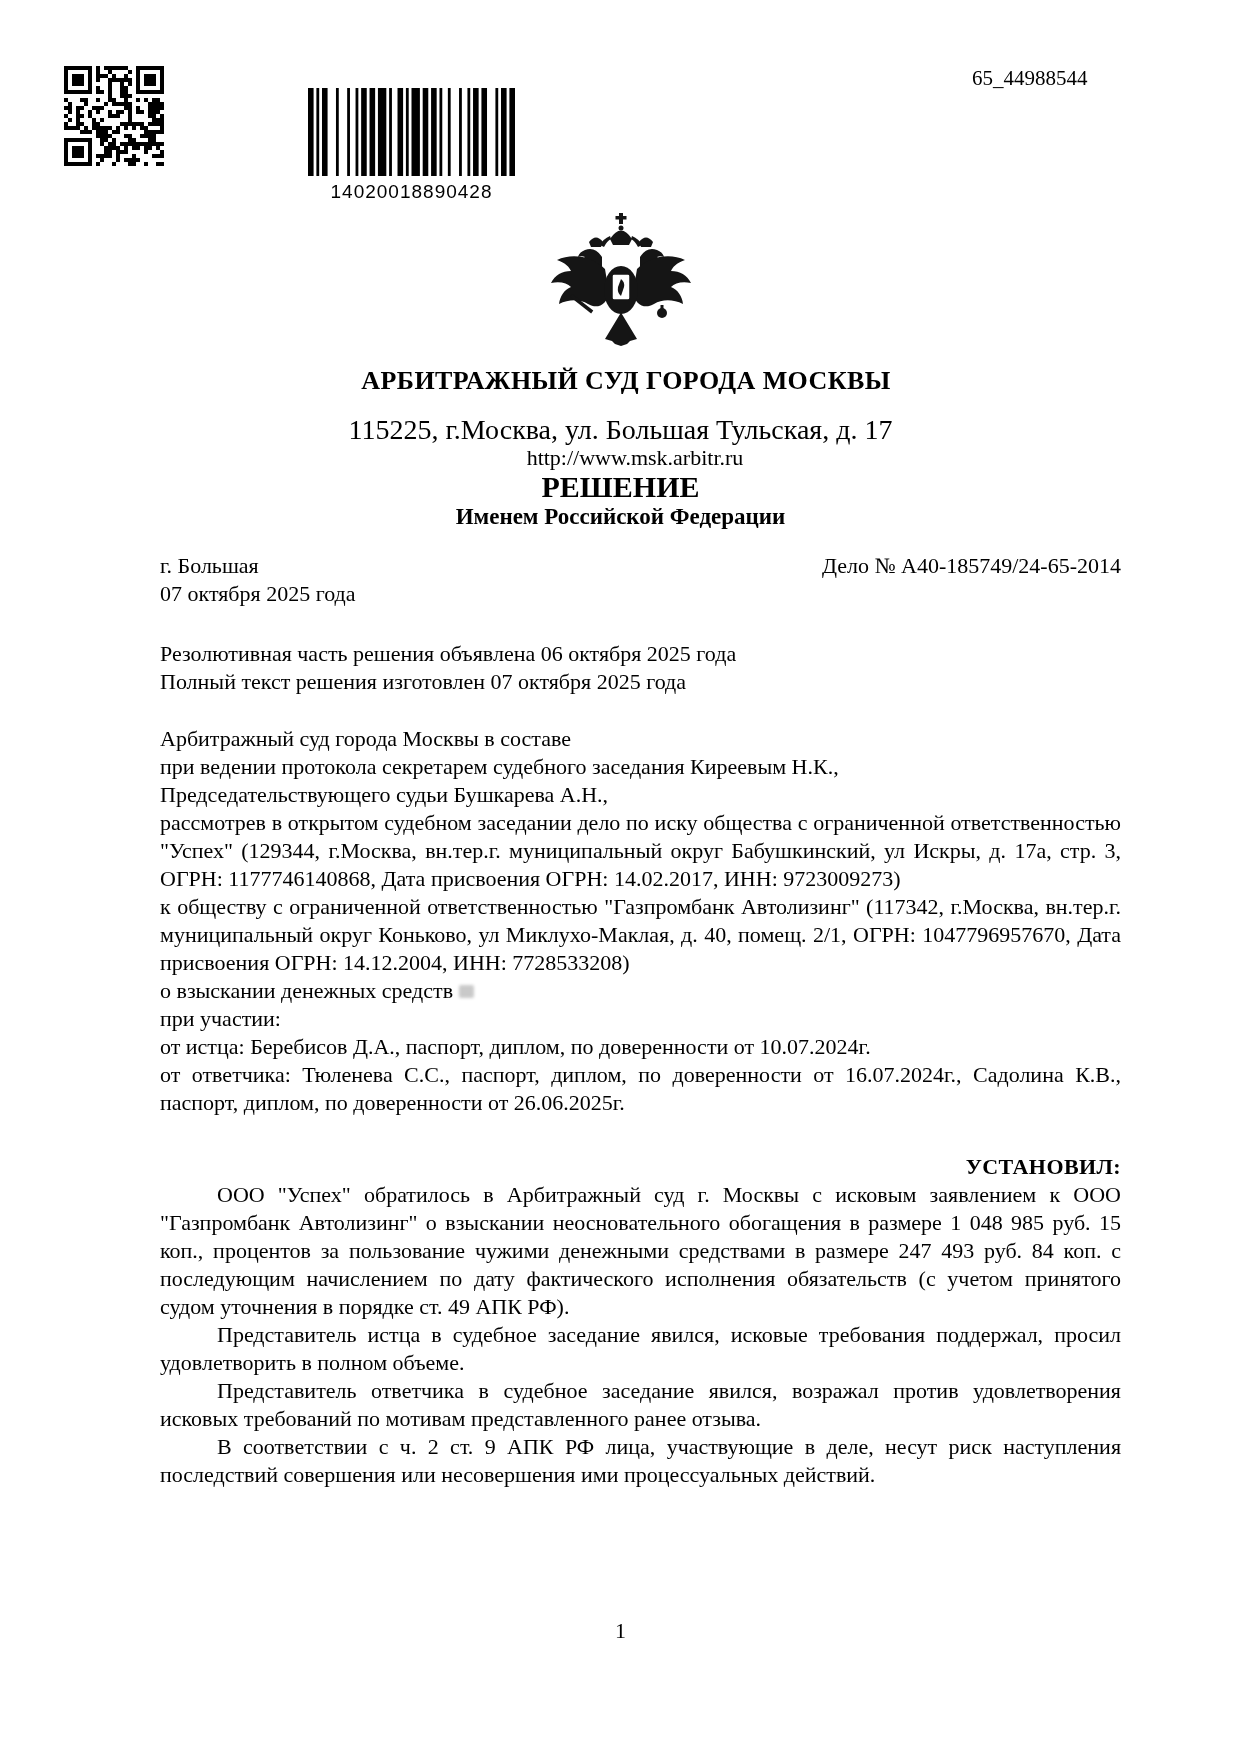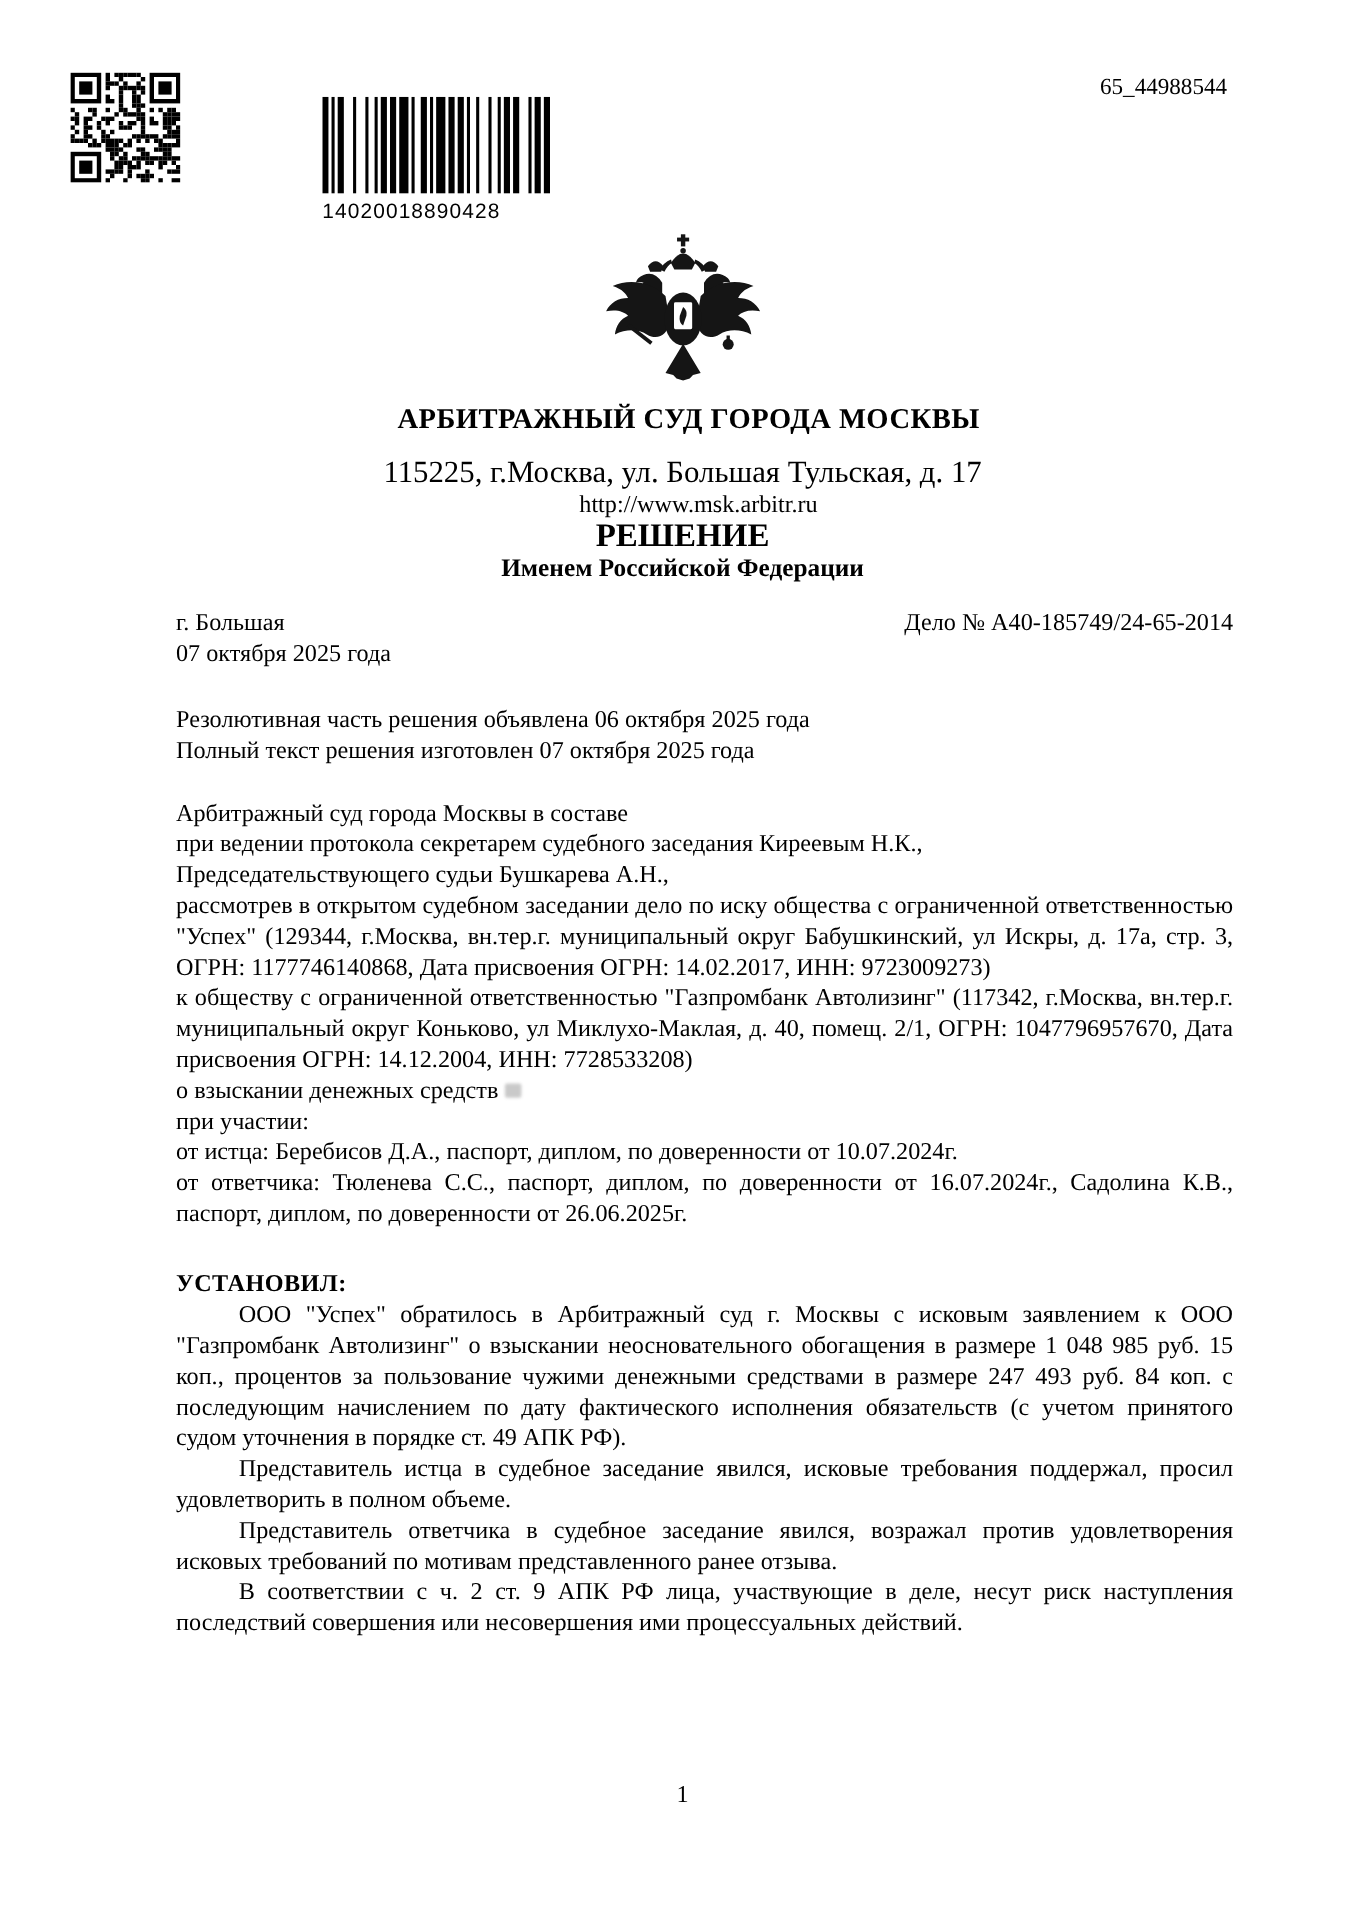--- a/index.html
+++ b/index.html
@@ -2,39 +2,39 @@
 <html lang="ru"><head>
 <meta charset="utf-8">
 <style>
   html,body{margin:0;padding:0;background:#ffffff;}
   .page{
     position:relative;width:1241px;height:1755px;background:#ffffff;color:#000;
     font-family:"Liberation Serif","DejaVu Serif",serif;overflow:hidden;
   }
   
   .qr{position:absolute;left:64px;top:66px;}
-  .barcode-wrap{position:absolute;left:293px;top:88px;width:237px;}
+  .barcode-wrap{position:absolute;left:293px;top:88px;width:237px;text-align:center;}
   .barcode-number{font-family:"Liberation Sans","DejaVu Sans",sans-serif;font-size:19px;letter-spacing:1px;margin-top:1px;}
-  .doc-code{position:absolute;left:1000px;top:66px;font-size:21px;}
+  .doc-code{position:absolute;left:972px;top:66px;font-size:21px;}
   
   .header{position:absolute;left:0;right:0;top:210px;text-align:center;}
   .eagle{display:block;margin:0 auto;}
   .court-name{font-size:26px;font-weight:bold;margin:6px 0 0;letter-spacing:.4px;padding-left:11px;}
   .court-address{font-size:28px;line-height:28px;margin-top:20px;}
   .court-site{font-size:22px;line-height:28px;padding-left:29px;}
   .decision-title{font-size:30px;line-height:30px;font-weight:bold;}
   .decision-subtitle{font-size:23px;line-height:30px;font-weight:bold;}
   
   .main{position:absolute;left:160px;top:552px;width:961px;font-size:22px;line-height:28px;}
   .main p{margin:0;}
   .row{display:flex;justify-content:space-between;}
   .sp32{height:32px;} .sp29{height:29px;} .sp36{height:36px;}
   .just{text-align:justify;}
   .indent{text-indent:57px;}
-  .established{text-align:left;font-weight:bold;letter-spacing:.4px;}
+  .established{text-align:right;font-weight:bold;letter-spacing:.4px;}
   .smudge{display:inline-block;width:15px;height:13px;background:#8a8a8a;opacity:.45;
     filter:blur(1.5px);border-radius:2px;margin-left:6px;vertical-align:baseline;}
   .pagenum{position:absolute;left:0;right:0;top:1618px;text-align:center;font-size:22px;}
 </style>
 </head>
 <body>
 
 <div class="page">
 
   <div class="qr">

